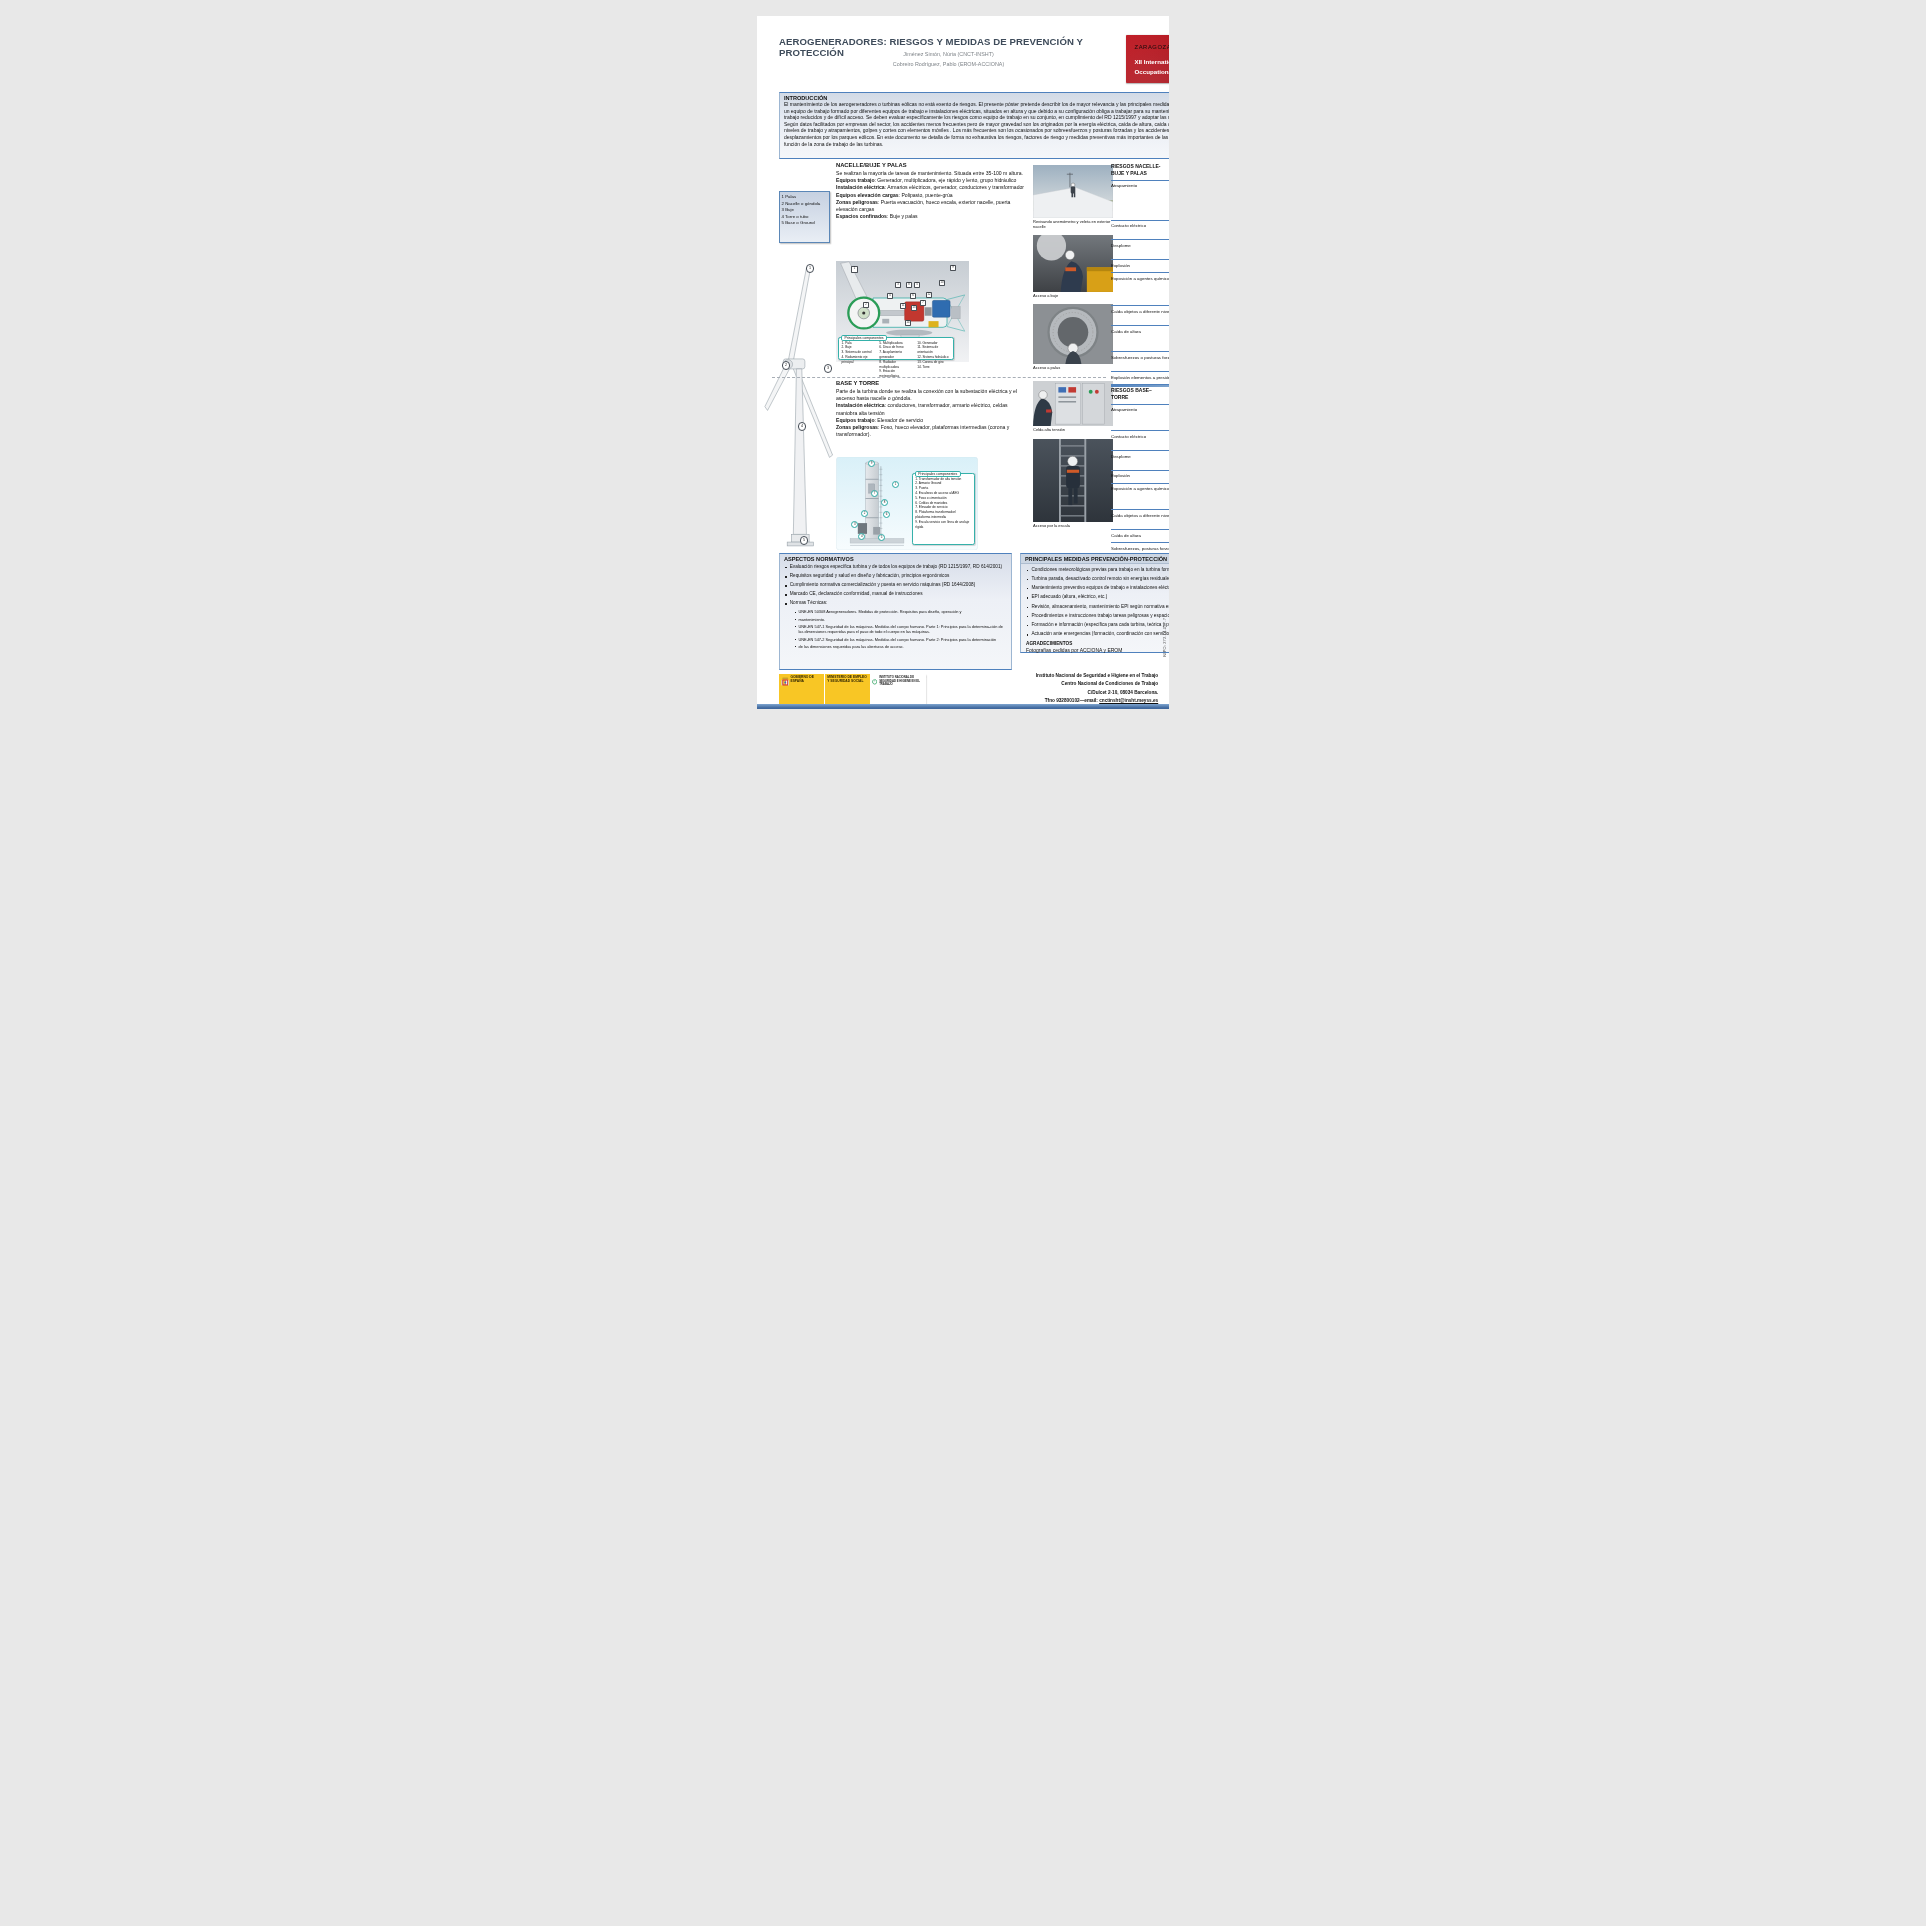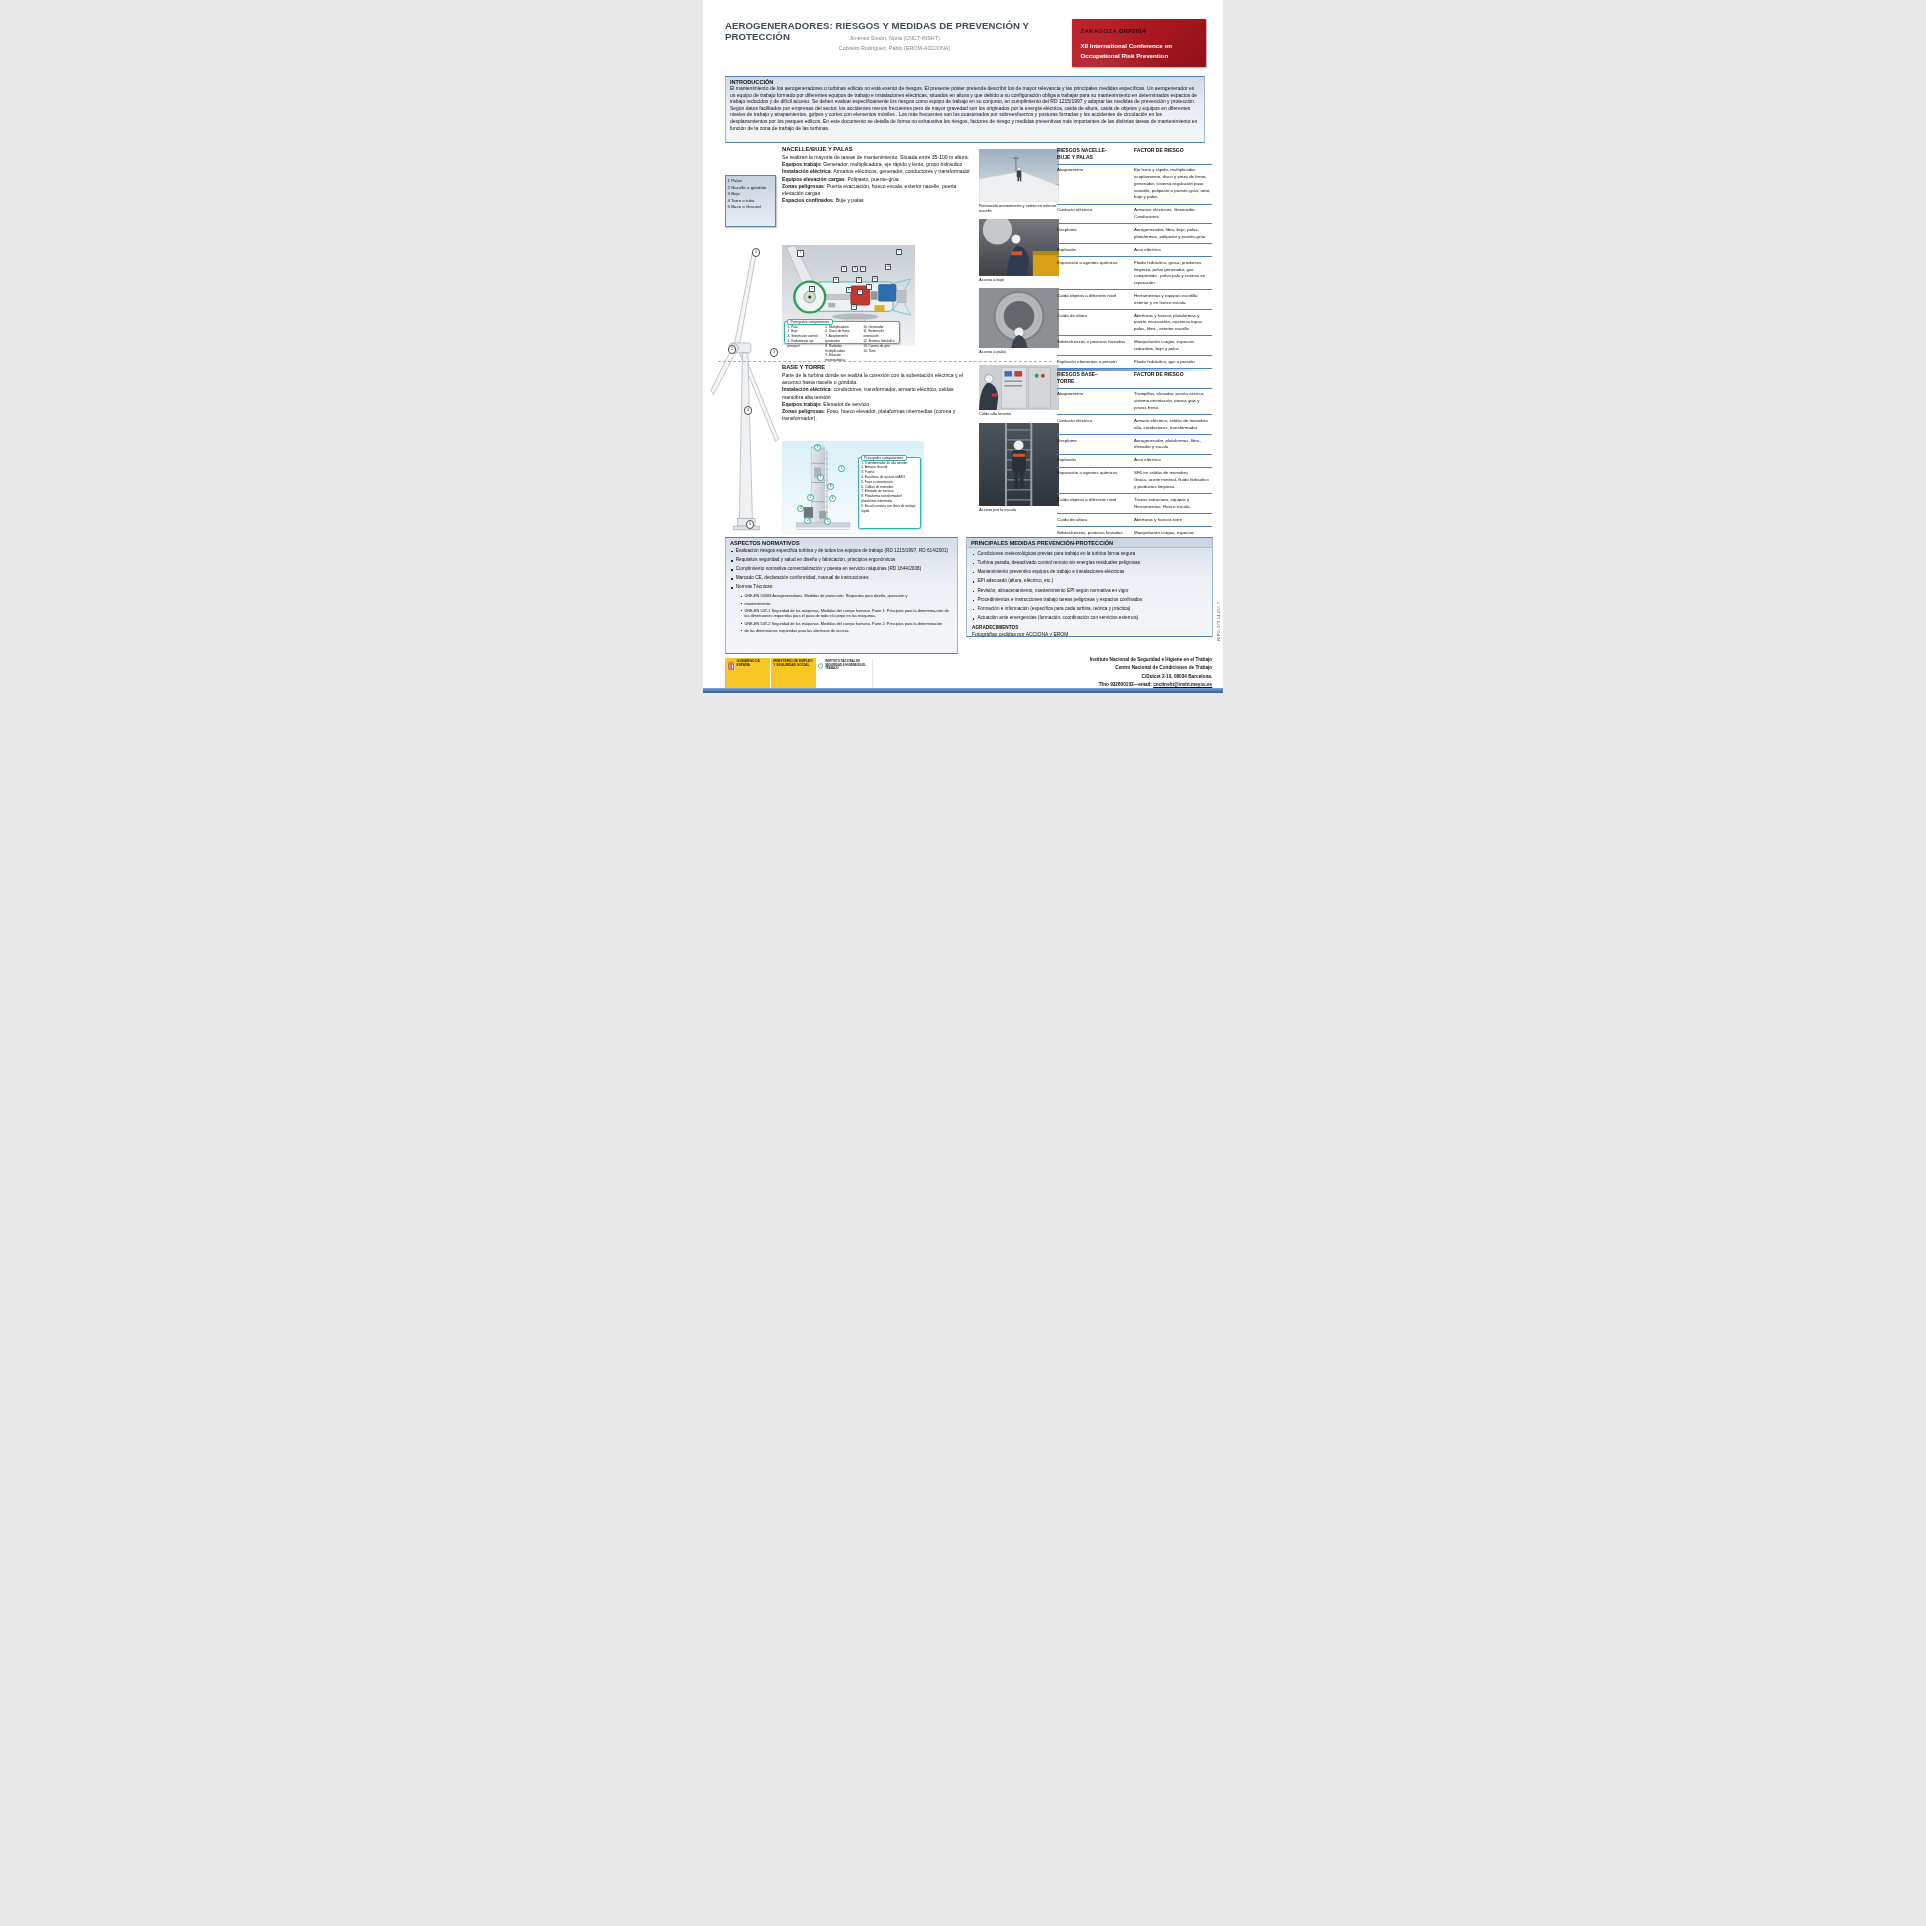--- a/index.html
+++ b/index.html
@@ -1,16 +1,16 @@
 <!DOCTYPE html>
 <html style="font-size:6.2px"><head>
 <meta charset="utf-8">
 <style>
   html,body{margin:0;padding:0;background:#e8e8e8;}
-  #poster{position:relative;width:520px;height:693px;margin:0 auto;background:#ffffff;
+  #poster{position:relative;width:412px;height:693px;margin:16px auto;background:#ffffff;
     font-family:"Liberation Sans",sans-serif;color:#111;overflow:hidden;}
 
   
   .header-title{position:absolute;left:22px;top:20px;width:339px;font-size:9.6px;font-weight:bold;
     color:#3e4b5a;letter-spacing:0.1px;}
   .authors{position:absolute;left:22px;top:35px;width:339px;text-align:center;color:#7f8489;
     font-size:5.4px;}
   .author-line{margin-bottom:3.5px;}
   .conf-box{position:absolute;left:369px;top:19px;width:134px;height:48px;border-radius:0.8px;
     background:

